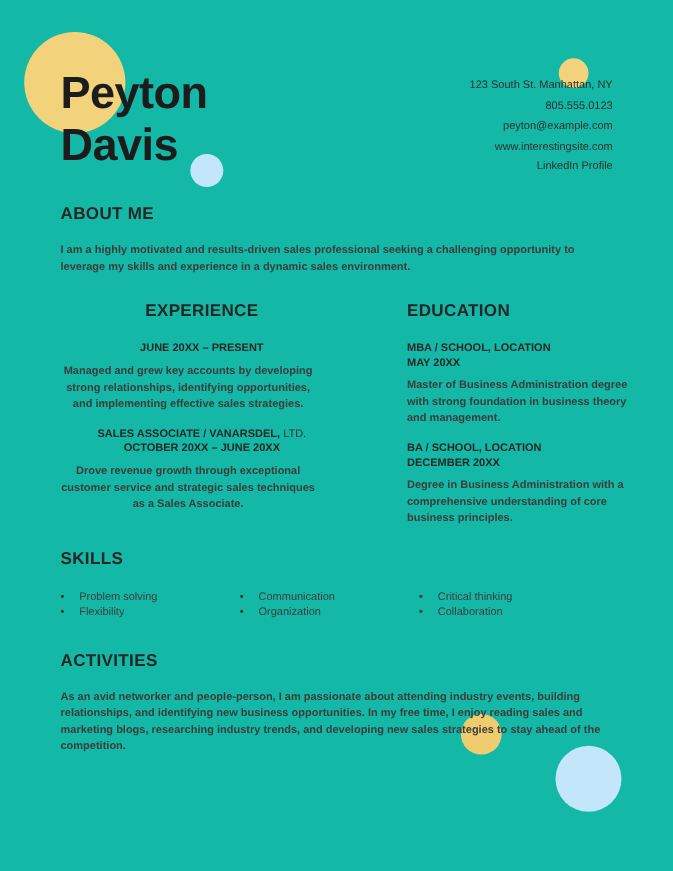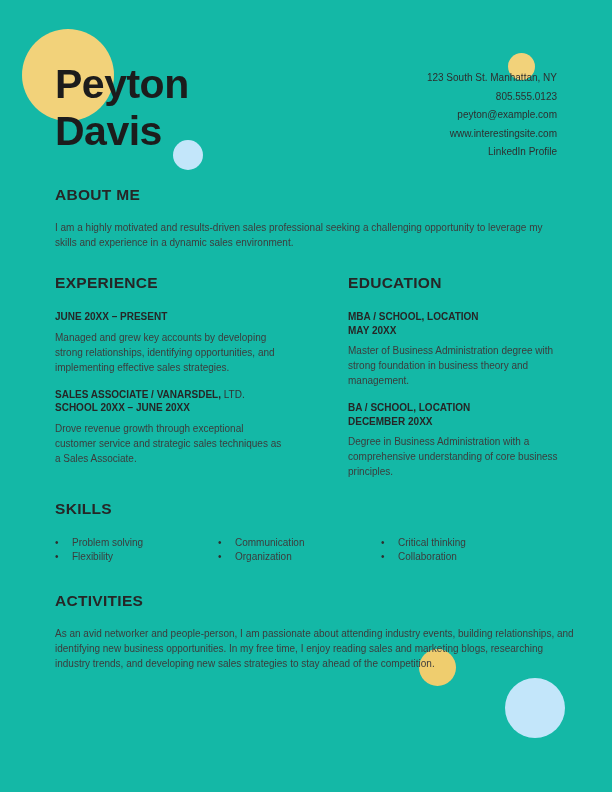--- a/index.html
+++ b/index.html
@@ -32,28 +32,28 @@
     position: absolute; right: 55px; top: 69px;
     text-align: right; font-size: 10px; line-height: 18.5px;
     color: #2E2E2E; white-space: nowrap; margin-left: 38px;
   }
 
   h2.sec-heading {
     margin: 0 0 0 0;
     font-size: 15.5px; font-weight: bold; color: #262626;
     letter-spacing: 0.3px; line-height: 18px;
   }
-  .body-text { font-size: 10px; line-height: 15px; color: #3C3C3C; margin: 0; }
+  .body-text { font-size: 10px; line-height: 15px; color: #3C3C3C; margin: 0; font-weight: bold; }
 
   .sec-about      { position: absolute; left: 55px; top: 186px; width: 522px; }
   .sec-about .body-text { margin-top: 16px; width: 505px; }
 
   .row-columns    { position: absolute; left: 55px; top: 274px; display: flex; }
-  .col-left  { width: 257px; margin-right: 36px; }
-  .col-right { width: 218px; }
+  .col-left  { width: 257px; margin-right: 36px; text-align: center; }
+  .col-right { width: 218px; margin-left: 22px; }
   .entries { margin-top: 18px; }
   .entry { margin-bottom: 13px; }
   .entry-title { font-size: 10px; line-height: 13.5px; color: #333333; }
   .entry-title .t-bold { font-weight: bold; color: #262626; }
   .entry-dates { font-size: 10px; line-height: 13.5px; font-weight: bold; color: #262626; }
   .entry-desc { margin-top: 6px; }
   .col-left  .entry-desc { width: 232px; }
   .col-right .entry-desc { width: 215px; }
 
   .sec-skills { position: absolute; left: 55px; top: 500px; }
@@ -100,21 +100,21 @@
 
       <div class="col-left">
         <h2 class="sec-heading">EXPERIENCE</h2>
         <div class="entries">
           <div class="entry">
             <div class="entry-dates">JUNE 20XX – PRESENT</div>
             <p class="body-text entry-desc">Managed and grew key accounts by developing strong relationships, identifying opportunities, and implementing effective sales strategies.</p>
           </div>
           <div class="entry">
             <div class="entry-title"><span class="t-bold">SALES ASSOCIATE / VANARSDEL,</span><span> LTD.</span></div>
-            <div class="entry-dates">SCHOOL 20XX – JUNE 20XX</div>
+            <div class="entry-dates">OCTOBER 20XX – JUNE 20XX</div>
             <p class="body-text entry-desc">Drove revenue growth through exceptional customer service and strategic sales techniques as a Sales Associate.</p>
           </div>
         </div>
       </div>
 
       <div class="col-right">
         <h2 class="sec-heading">EDUCATION</h2>
         <div class="entries">
           <div class="entry">
             <div class="entry-title"><span class="t-bold">MBA / SCHOOL, LOCATION</span><span></span></div>

